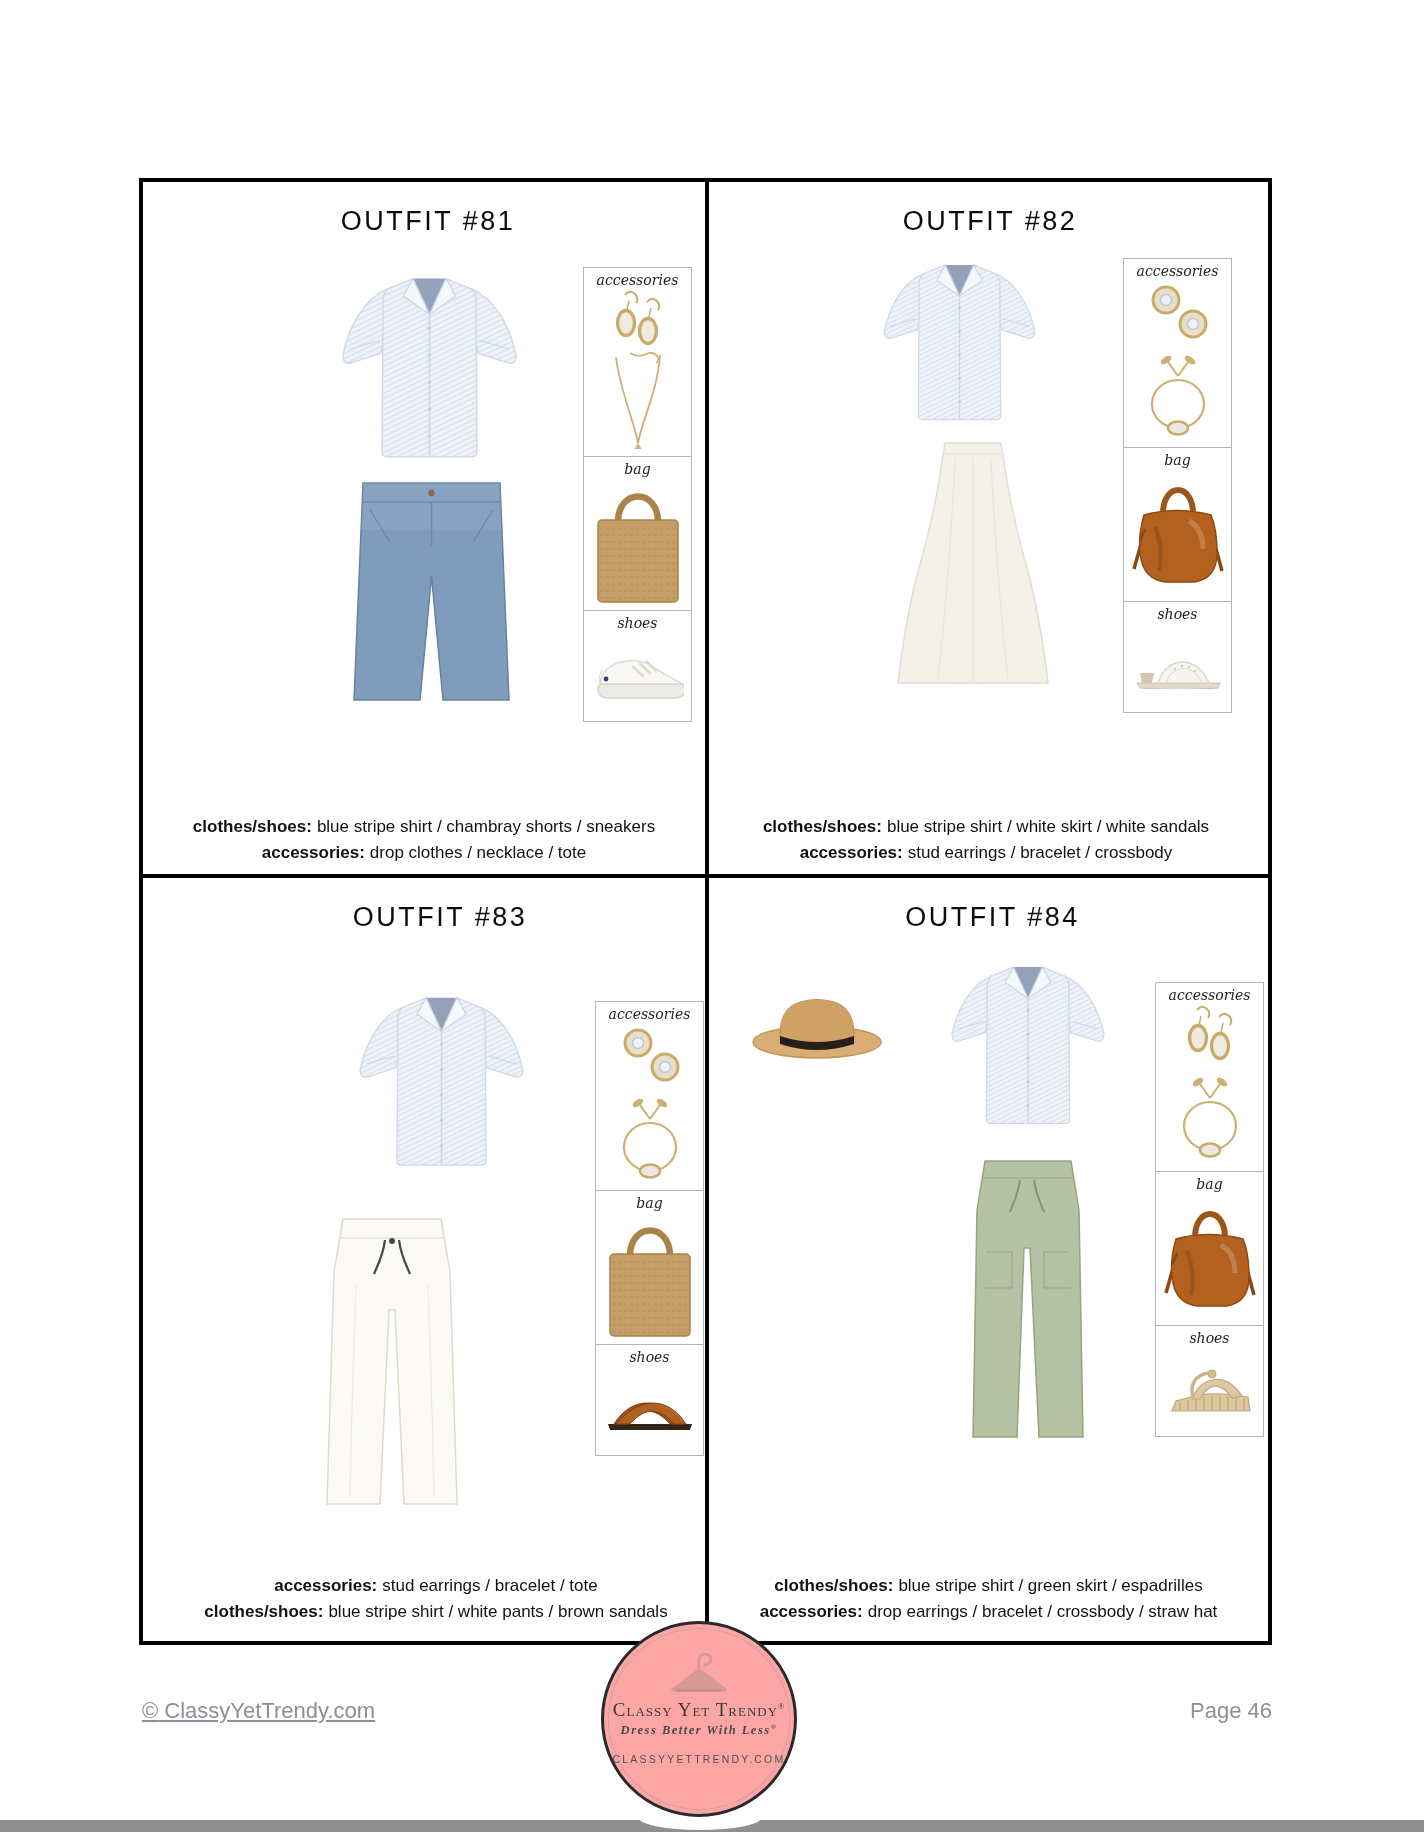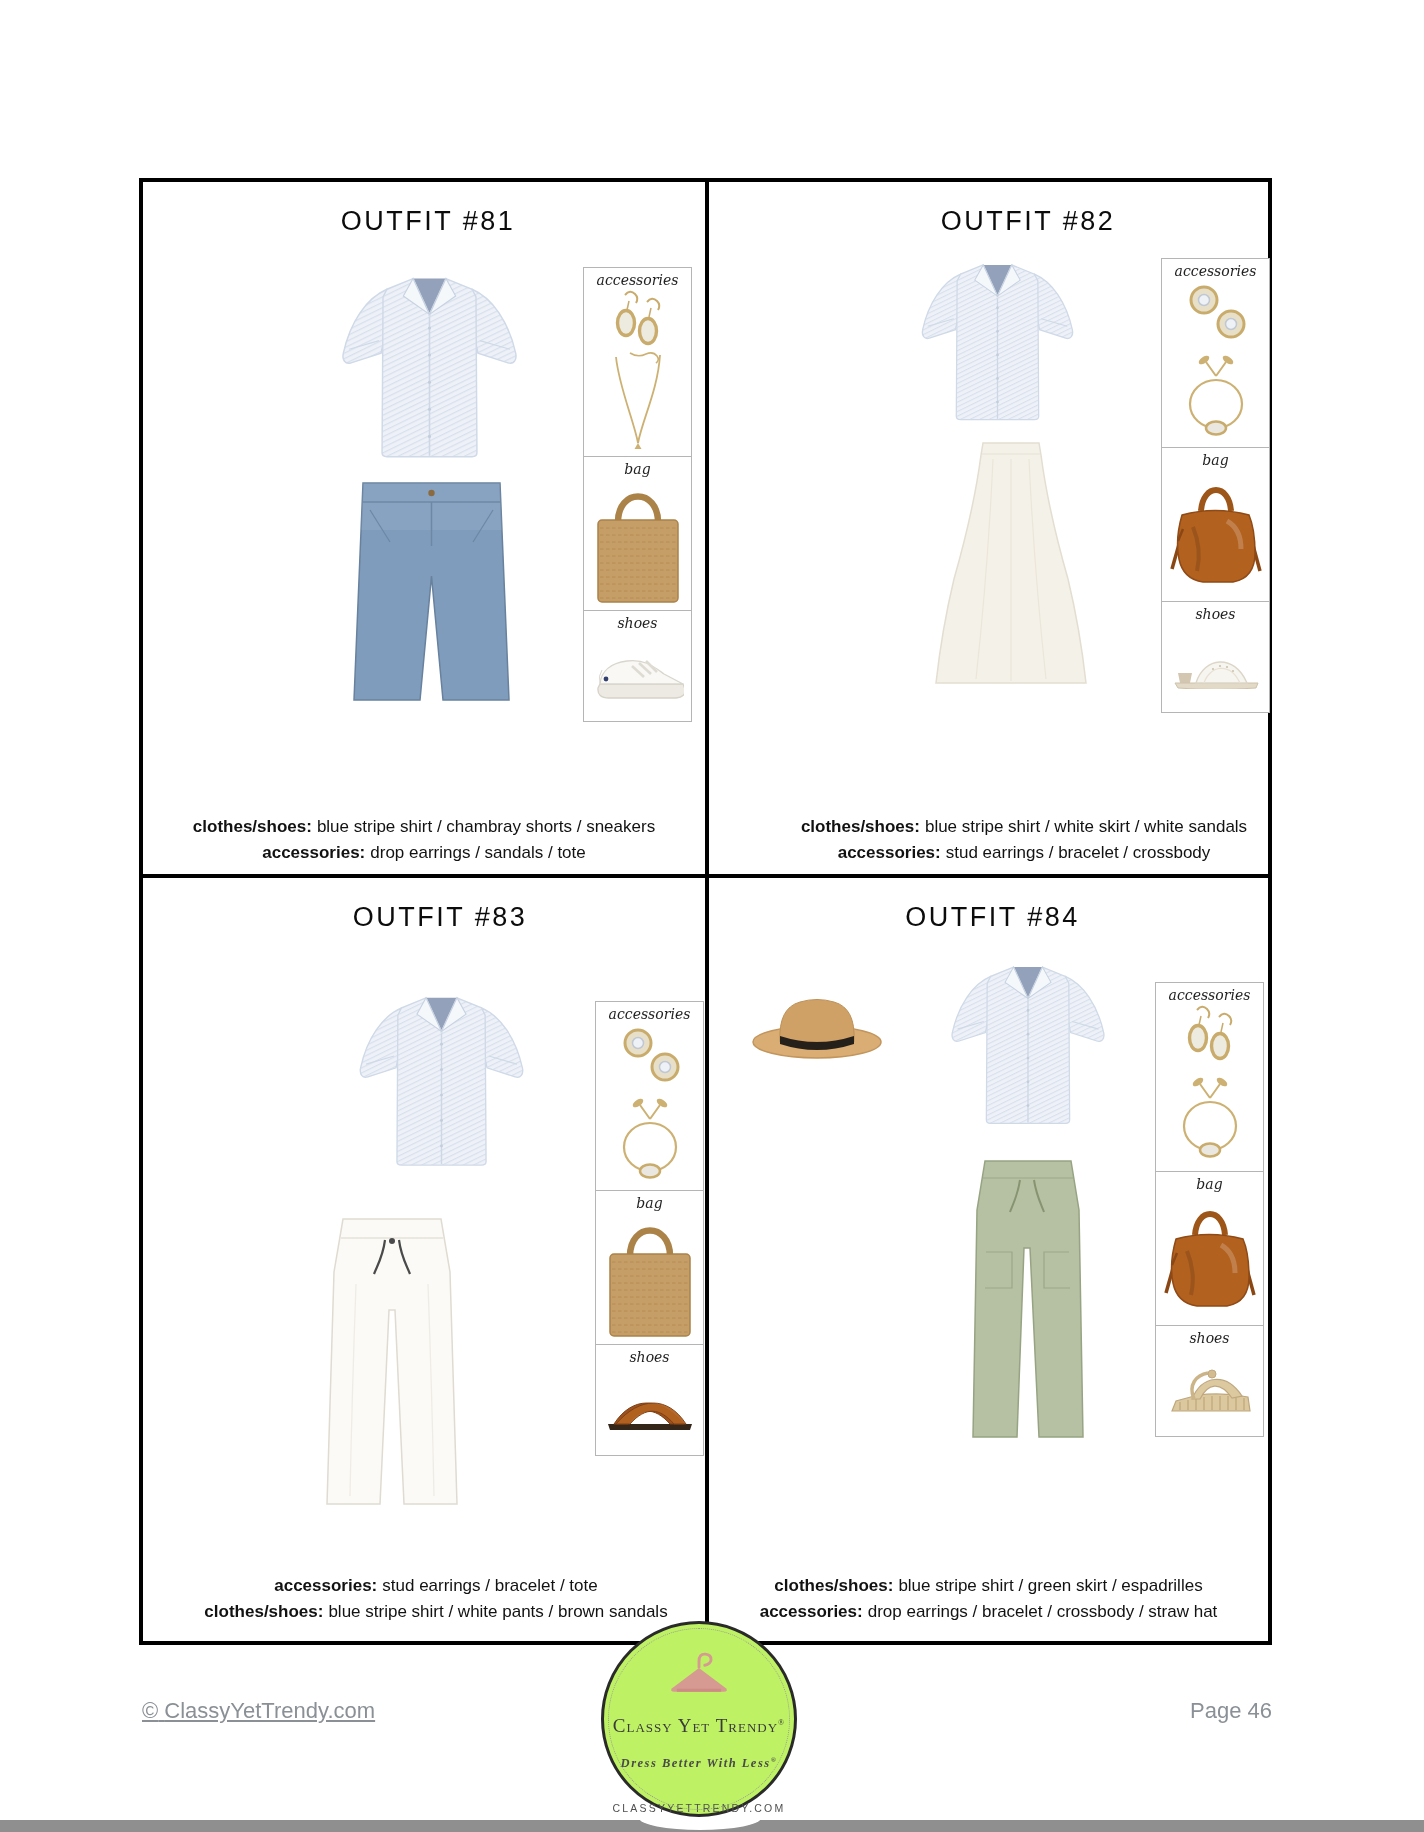--- a/index.html
+++ b/index.html
@@ -4,21 +4,21 @@
 <style>
   html,body{margin:0;padding:0;background:#ffffff;}
   .page{position:relative;width:1424px;height:1832px;background:#fff;overflow:hidden;
         font-family:"Liberation Sans",sans-serif;color:#111;}
   
   .grid{position:absolute;left:139px;top:178px;width:1125px;height:1459px;border:4px solid #000;}
   .vdiv{position:absolute;left:562px;top:0;width:4px;height:100%;background:#000;}
   .hdiv{position:absolute;left:0;top:692px;width:100%;height:4px;background:#000;}
   .cell{position:absolute;}
   .c-tl{left:0;top:0;width:562px;height:692px;}
-  .c-tr{left:572px;top:0;width:618px;height:692px;}
+  .c-tr{left:534px;top:0;width:618px;height:692px;}
   .c-bl{left:12px;top:696px;width:562px;height:763px;}
   .c-br{left:566px;top:696px;width:559px;height:763px;}
   .otitle{margin-top:24px;text-align:center;font-size:27px;letter-spacing:2.5px;color:#0c0c0c;margin-left:8px;}
   .figure{position:absolute;}
   .figure svg{display:block;width:100%;height:100%;}
   
   .sidebar{position:absolute;width:109px;}
   .sbox{box-sizing:border-box;width:109px;border:1px solid #b5b5b5;background:#fff;margin-top:-1px;
         display:flex;flex-direction:column;align-items:center;}
   .sbox:first-child{margin-top:0;}
@@ -31,22 +31,22 @@
   
   .caption{position:absolute;left:0;width:100%;text-align:center;font-size:17px;line-height:26px;color:#121212;}
   .cap-b{font-weight:bold;margin-right:5px;}
   
   .foot-left{position:absolute;left:142px;top:1698px;font-size:22px;color:#8a9095;text-decoration:underline;}
   .foot-left .link{text-decoration:underline;}
   .foot-right{position:absolute;top:1698px;left:1150px;width:122px;text-align:right;font-size:22px;color:#8a9095;}
   .edgebar{position:absolute;left:0;top:1820px;width:100%;height:12px;background:#8f8f8f;}
   .notch{position:absolute;left:639px;top:1806px;width:122px;height:24px;background:#fff;border-radius:50%;}
   .logo{position:absolute;left:601px;top:1621px;width:196px;height:196px;box-sizing:border-box;
-        background:#bef264;border:3px solid #2a2a2a;border-radius:50%;z-index:3;
-        display:flex;flex-direction:column;align-items:center;justify-content:space-between;}
+        background:#fca5a5;border:3px solid #2a2a2a;border-radius:50%;z-index:3;
+        display:flex;flex-direction:column;align-items:center;}
   .logo::before{content:"";position:absolute;left:4px;top:4px;right:4px;bottom:4px;
         border:1.5px dotted #9a9a9a;border-radius:50%;}
   .logo-brand{font-family:"Liberation Serif",serif;font-variant:small-caps;font-size:19px;
         letter-spacing:1px;color:#3a3a3a;margin-top:3px;white-space:nowrap;}
   .logo-brand sup{font-size:8px;}
   .logo-tag{font-family:"Liberation Serif",serif;font-style:italic;font-size:12.5px;
         letter-spacing:1.5px;color:#4a4a4a;margin-top:2px;white-space:nowrap;font-weight:bold;}
   .logo-tag sup{font-size:7px;}
   .logo-site{font-size:10.5px;letter-spacing:2.2px;color:#4f4f4f;margin-top:15px;white-space:nowrap;}
   .hanger{margin-top:22px;}
@@ -137,21 +137,21 @@
                 <line x1="47" y1="17" x2="59" y2="28"></line>
                 <line x1="54" y1="15" x2="65" y2="26"></line>
             </g>
             <circle cx="14" cy="33" r="2.4" fill="#31406e"></circle>
             <path d="M10,24 q-4,6 -2,13" stroke="#d9d6cd" fill="none"></path>
           </svg>
         </div>
       </div>
       <div class="caption" style="bottom:8px">
         <div><span class="cap-b">clothes/shoes:</span><span>blue stripe shirt / chambray shorts / sneakers</span></div>
-        <div><span class="cap-b">accessories:</span><span>drop earrings / sandals / tote</span></div>
+        <div><span class="cap-b">accessories:</span><span>drop clothes / necklace / tote</span></div>
       </div>
     </div>
 
     <div class="cell c-tr">
       <div class="otitle">OUTFIT #82</div>
       <div class="figure" style="left:182px;top:72px;width:201px;height:185px">
         <svg viewBox="0 0 220 220">
             <use href="#sym-shirt"></use>
           </svg>
       </div>

